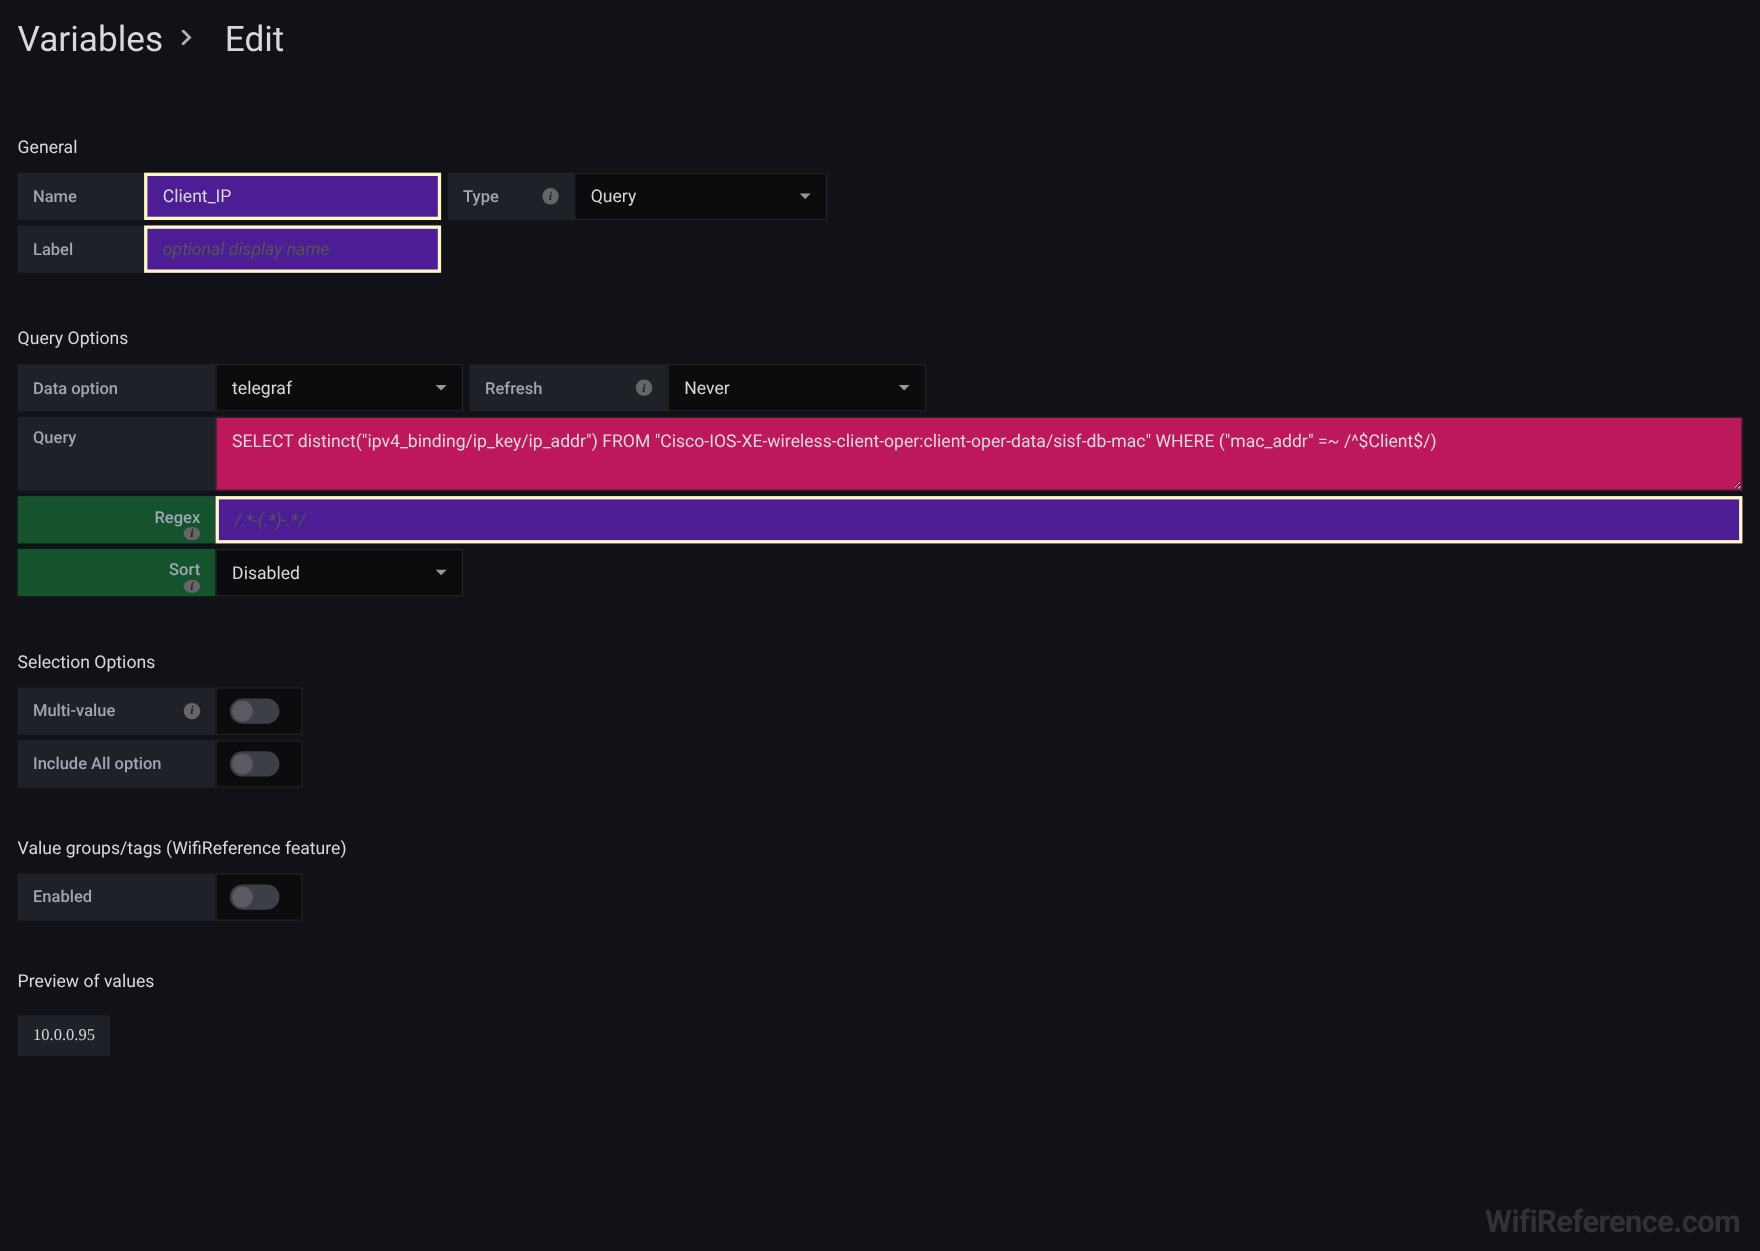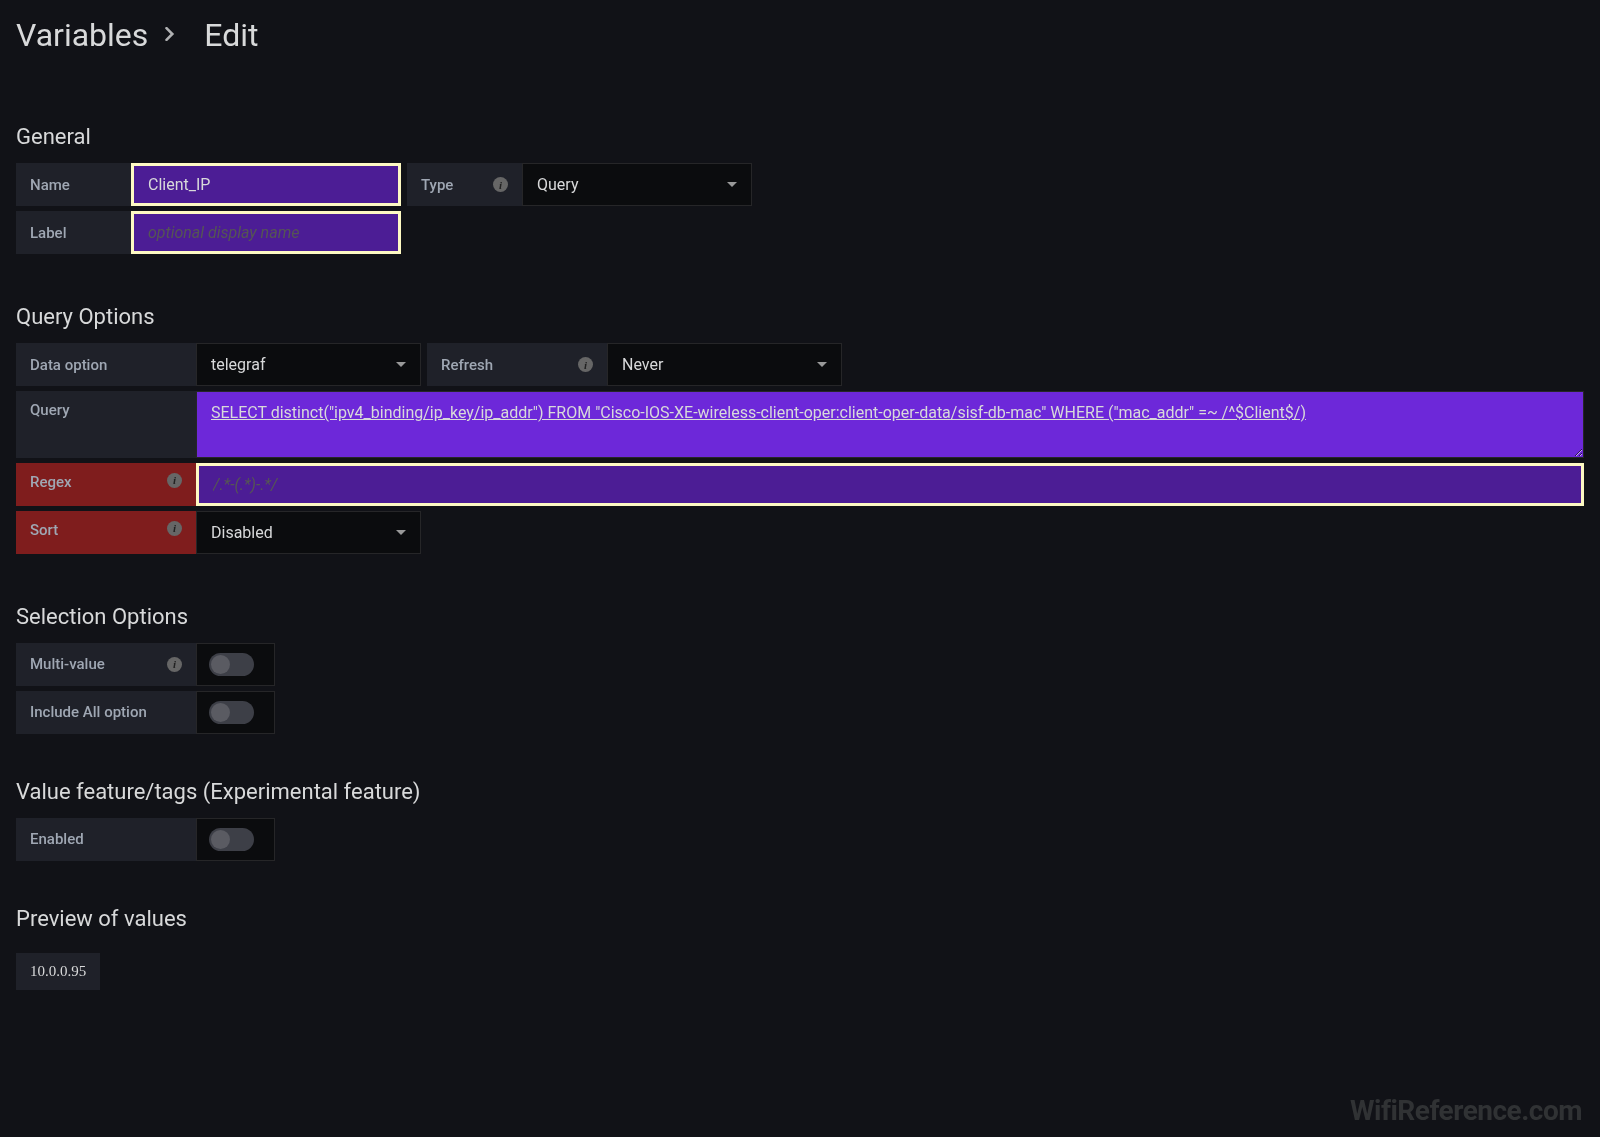--- a/index.html
+++ b/index.html
@@ -35,21 +35,21 @@
       font-size: 16px;
       opacity: 0.8;
     }
     
     .breadcrumb-current {
       color: #d8d9da;
       margin-left: 12px;
     }
     
     .section-title {
-      font-size: 22px;
+      font-size: 16px;
       color: #d8d9da;
       font-weight: 400;
       margin-bottom: 14px;
     }
     
     .form-row {
       display: flex;
       gap: 6px;
       margin-bottom: 5px;
     }
@@ -139,31 +139,30 @@
       border-left: 5px solid transparent;
       border-right: 5px solid transparent;
       border-top: 5px solid #999;
     }
     
     .section {
       margin-bottom: 50px;
     }
     
     .textarea-input {
-      background-color: #6d28d9;
+      background-color: #be185d;
       border: 1px solid #262628;
       color: #d8d9da;
       font-size: 16px;
       padding: 10px 14px;
       outline: none;
       font-family: inherit;
       resize: both;
       min-height: 62px;
       line-height: 1.4;
-      text-decoration: underline;
     }
     
     .query-row {
       display: flex;
       margin-bottom: 5px;
     }
     
     .query-label {
       background-color: #1f2129;
       color: #9fa7b3;
@@ -185,30 +184,31 @@
     .query-textarea-wrap textarea {
       width: 100%;
     }
     
     .regex-row {
       display: flex;
       margin-bottom: 5px;
     }
     
     .regex-label {
-      background-color: #7f1d1d;
+      background-color: #14532d;
       color: #9fa7b3;
       font-size: 15px;
       font-weight: 500;
       padding: 10px 14px;
       width: 180px;
       min-width: 180px;
       display: flex;
-      align-items: flex-start;
+      align-items: flex-end;
       height: 43px;
+      flex-direction: column;
     }
     
     .regex-input-wrap {
       flex: 1;
     }
     
     .regex-input {
       width: 100%;
     }
     
@@ -386,21 +386,21 @@
         <div class="toggle">
           <div class="toggle-track">
               <div class="toggle-knob"></div>
             </div>
         </div>
       </div>
     </div>
   </div>
 
   <div class="section" style="margin-bottom:45px;">
-    <div class="section-title">Value feature/tags (Experimental feature)</div>
+    <div class="section-title">Value groups/tags (WifiReference feature)</div>
 
     <div class="form-row">
       <div class="form-group">
         <div class="form-label form-label-wide">Enabled</div>
         <div class="toggle">
           <div class="toggle-track">
               <div class="toggle-knob"></div>
             </div>
         </div>
       </div>

